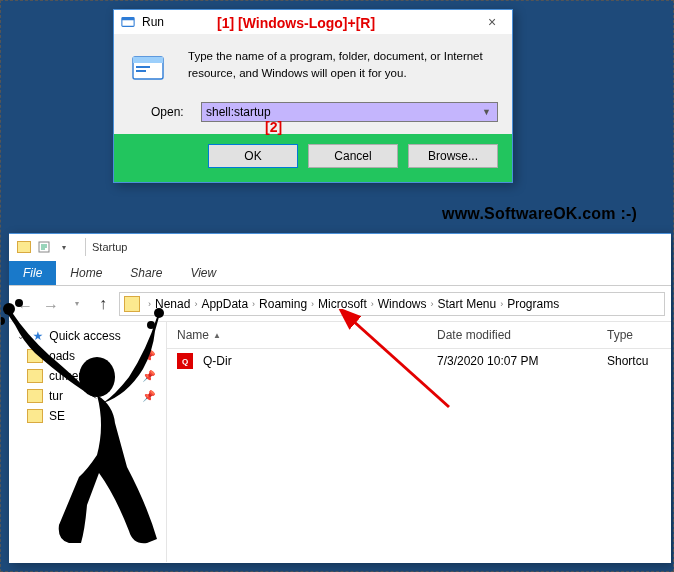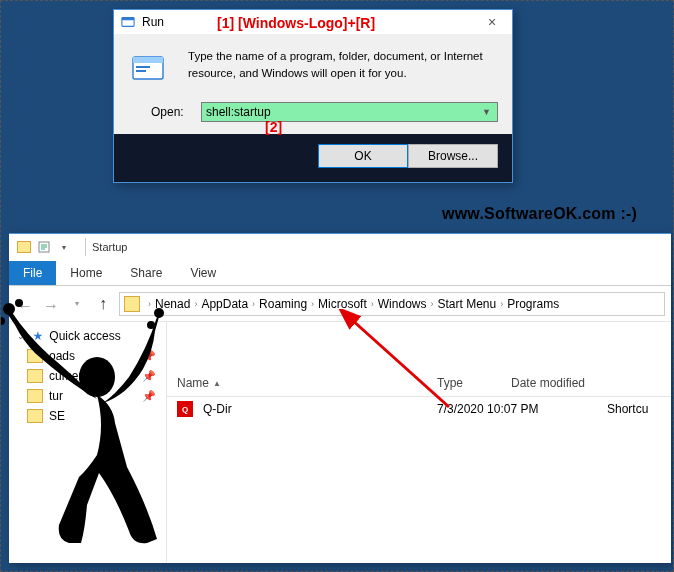--- a/index.html
+++ b/index.html
@@ -11,62 +11,62 @@
     .run-titlebar-icon { width: 16px; height: 16px; margin-right: 6px; display: inline-flex; align-items: center; justify-content: center; }
     .run-titlebar-icon svg { width: 14px; height: 14px; }
     .run-title { flex: 1; }
     .run-close { width: 28px; text-align: center; font-size: 14px; color: #555; cursor: pointer; }
     .run-body { padding: 14px 14px 6px 14px; display: flex; gap: 20px; }
     .run-body-icon { width: 40px; height: 40px; display: flex; align-items: center; justify-content: center; flex-shrink: 0; }
     .run-body-icon svg { width: 36px; height: 36px; }
     .run-desc { font-size: 11.5px; line-height: 1.45; color: #000; }
     .run-row { display: flex; align-items: center; padding: 8px 14px 12px 14px; gap: 10px; }
     .run-label { font-size: 12px; min-width: 40px; margin-left: 23px; }
-    .run-combo { flex: 1; border: 1px solid #7a7a7a; background: #86efac; display: flex; align-items: center; padding: 2px 4px; font-size: 12px; }
+    .run-combo { flex: 1; border: 1px solid #7a7a7a; background: #c4b5fd; display: flex; align-items: center; padding: 2px 4px; font-size: 12px; }
     .run-combo-text { flex: 1; }
     .run-combo-arrow { font-size: 9px; color: #555; padding: 0 2px; }
-    .run-buttons { background: #0f172a; padding: 10px 14px 14px; display: flex; justify-content: flex-end; }
+    .run-buttons { background: #22c55e; padding: 10px 14px 14px; display: flex; justify-content: flex-end; gap: 10px; }
     .run-btn { min-width: 90px; padding: 4px 12px; font-size: 12px; background: #e1e1e1; border: 1px solid #adadad; cursor: pointer; text-align: center; }
     .run-btn.default { border: 1px solid #0078d7; }
 
     
     .anno { position: absolute; color: #e30000; font-weight: bold; font-size: 14px; font-family: Arial, sans-serif; pointer-events: none; }
 
     
     .watermark { position: absolute; right: 36px; top: 204px; color: #000; font-size: 16px; font-weight: bold; letter-spacing: 0.2px; z-index: 5; font-family: "Comic Sans MS", cursive, sans-serif; }
 
     
     .explorer { position: absolute; left: 8px; top: 232px; width: 662px; height: 330px; background: #fff; border-top: 1px solid #4a90d9; box-shadow: 3px 3px 10px rgba(0,0,0,0.3); }
     .exp-title { display: flex; align-items: center; height: 26px; font-size: 11px; background: #fff; }
     .exp-qat { display: flex; align-items: center; gap: 2px; padding: 0 6px; }
     .exp-qat-item { width: 18px; height: 18px; display: flex; align-items: center; justify-content: center; font-size: 11px; }
     .exp-title-sep { border-left: 1px solid #ccc; height: 18px; margin: 0 6px; }
     .exp-title-text { color: #333; }
-    .ribbon-tabs { display: flex; align-items: center; height: 26px; border-bottom: 1px solid #ccc; font-size: 12px; }
+    .ribbon-tabs { display: flex; align-items: center; height: 26px; border-bottom: 1px solid #ccc; font-size: 12px; font-style: italic; }
     .ribbon-tab { padding: 5px 14px; cursor: pointer; color: #333; }
     .ribbon-tab.file { background: #1979ca; color: #fff; }
     .exp-nav { display: flex; align-items: center; height: 36px; border-bottom: 1px solid #e5e5e5; padding: 0 6px; gap: 6px; }
     .nav-arrow { width: 20px; height: 20px; display: flex; align-items: center; justify-content: center; color: #999; font-size: 16px; }
     .nav-arrow.active { color: #333; }
     .nav-up { color: #333; }
     .breadcrumb { flex: 1; display: flex; align-items: center; border: 1px solid #ccc; height: 24px; font-size: 12px; padding: 0 4px; overflow: hidden; white-space: nowrap; }
     .bc-icon { width: 16px; height: 16px; background: #fce98f; border: 1px solid #d9a940; margin-right: 4px; flex-shrink: 0; }
     .bc-sep { color: #777; margin: 0 4px; font-size: 9px; }
     .bc-seg { cursor: pointer; }
     .exp-body { display: flex; height: 240px; }
     .exp-sidebar { width: 158px; border-right: 1px solid #e5e5e5; padding-top: 4px; overflow: hidden; position: relative; }
     .sb-item { display: flex; align-items: center; gap: 6px; padding: 3px 8px 3px 18px; font-size: 12px; cursor: pointer; position: relative; }
     .sb-item.head { padding-left: 8px; font-weight: normal; }
     .sb-item.head .chev { font-size: 9px; color: #555; margin-right: 2px; }
     .sb-star { color: #2e7cd6; font-size: 12px; }
     .sb-icon { width: 16px; height: 14px; flex-shrink: 0; }
     .sb-icon.desktop { background: #3aa0e8; }
     .sb-icon.folder { background: #fce98f; border: 1px solid #d9a940; }
     .sb-pin { position: absolute; right: 10px; color: #888; font-size: 11px; }
-    .exp-list { flex: 1; margin-top: 48px; }
+    .exp-list { flex: 1; }
     .list-head { display: flex; border-bottom: 1px solid #e5e5e5; font-size: 12px; color: #444; }
     .col { padding: 6px 10px; display: flex; align-items: center; gap: 4px; }
     .col-name { width: 260px; }
     .col-date { width: 170px; }
     .col-type { flex: 1; }
     .sort-ind { font-size: 8px; color: #666; }
     .list-row { display: flex; font-size: 12px; align-items: center; }
     .list-row .col { padding: 4px 10px; }
     .file-icon { width: 16px; height: 16px; background: #d00; display: inline-flex; align-items: center; justify-content: center; color: #fff; font-size: 8px; font-weight: bold; margin-right: 6px; }
 
@@ -103,20 +103,21 @@
   </div>
   <div class="run-row">
     <span class="run-label">Open:</span>
     <div class="run-combo">
       <span class="run-combo-text">shell:startup</span>
       <span class="run-combo-arrow">▼</span>
     </div>
   </div>
   <div class="run-buttons">
     <div class="run-btn default">OK</div>
+    <div class="run-btn">Cancel</div>
     <div class="run-btn">Browse...</div>
   </div>
 </div>
 
 <div class="anno" style="left:216px; top:14px;text-align:right;">[1] [Windows-Logo]+[R]</div>
 <div class="anno" style="left:264px; top:118px;">[2]</div>
 <div class="anno" style="left:428px; top:416px;">[3]</div>
 
 <div class="watermark">www.SoftwareOK.com :-)</div>
 
@@ -192,22 +193,22 @@
         <span class="sb-icon folder"></span>
         <span>SE</span>
       </div>
     </div>
     <div class="exp-list">
       <div class="list-head">
         <div class="col col-name">
             <span>Name</span> 
             <span class="sort-ind">▲</span>
           </div>
+        <div class="col col-date">Date modified</div>
         <div class="col col-type">Type</div>
-        <div class="col col-date">Date modified</div>
       </div>
       <div class="list-row">
         <div class="col col-name">
             <span class="file-icon">Q</span>
             <span>Q-Dir</span>
           </div>
         <div class="col col-date">7/3/2020 10:07 PM</div>
         <div class="col col-type">Shortcu</div>
       </div>
     </div>

